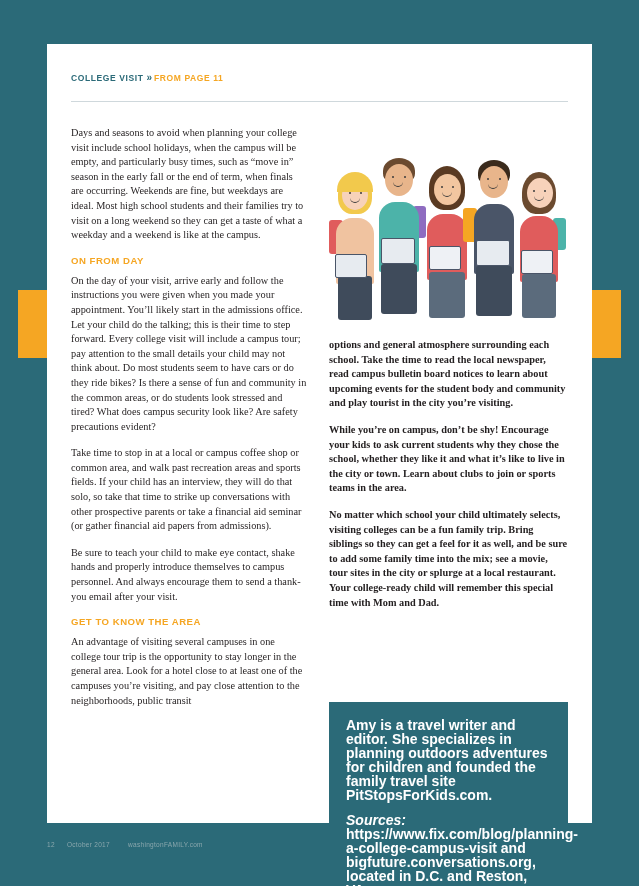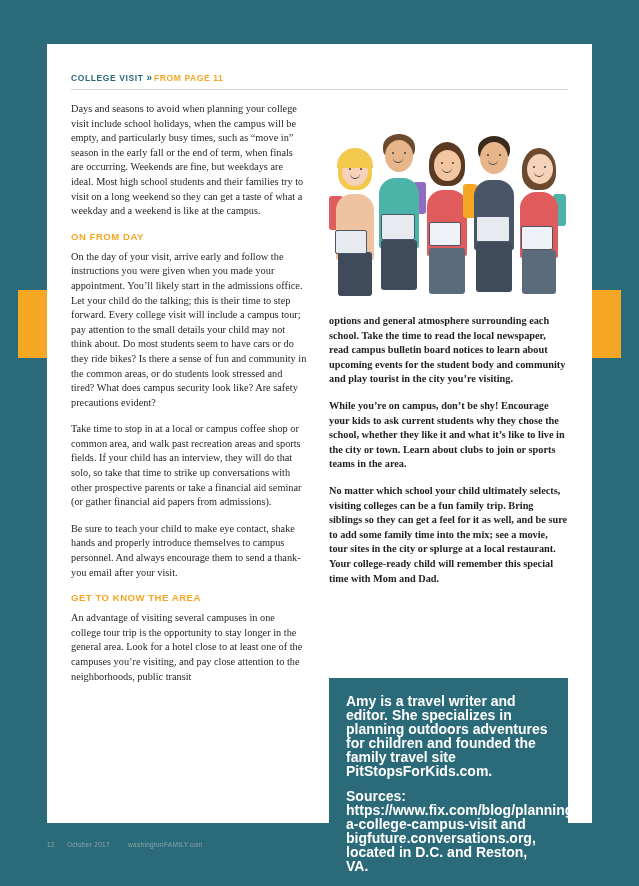--- a/index.html
+++ b/index.html
@@ -49,23 +49,23 @@
     top: 28px;
     width: 497px;
   }
 
   .kicker {
     font-family: "Liberation Sans", sans-serif;
     font-size: 8.5px;
     font-weight: bold;
     letter-spacing: 0.6px;
     color: #2b6a78;
-    padding-bottom: 6px;
+    padding-bottom: 18px;
     border-bottom: 1px solid #cfd8dc;
-    margin-bottom: 12px;
+    margin-bottom: 24px;
   }
   .kicker .arrows {
     color: #2b6a78;
     font-size: 10px;
     letter-spacing: -1px;
   }
   .kicker .from {
     color: #f5a623;
     font-weight: bold;
   }
@@ -125,20 +125,21 @@
   }
   .bio-box p {
     font-family: "Liberation Sans", sans-serif;
     font-size: 14px;
     line-height: 14px;
     font-weight: bold;
     margin: 0 0 11px 0;
   }
   .bio-box p:last-child { margin-bottom: 0; }
   .bio-box .src-label {
+    font-style: italic;
     font-weight: bold;
   }
 
   .footer {
     position: absolute;
     left: 47px;
     bottom: 38px;
     width: 545px;
     font-family: "Liberation Sans", sans-serif;
     font-size: 6.5px;

